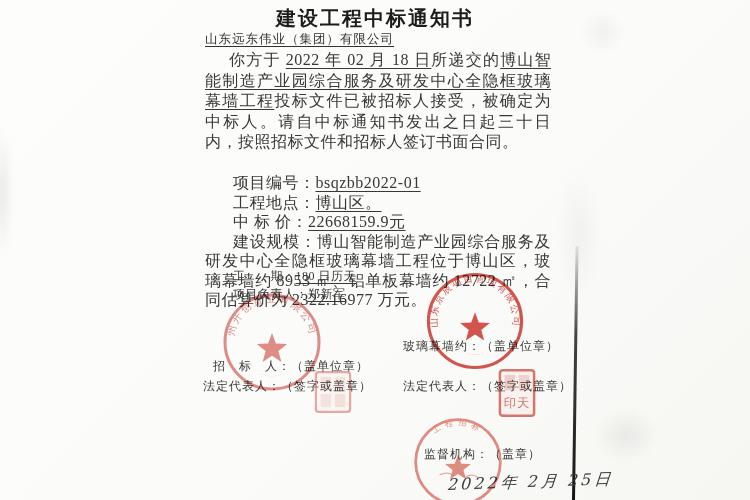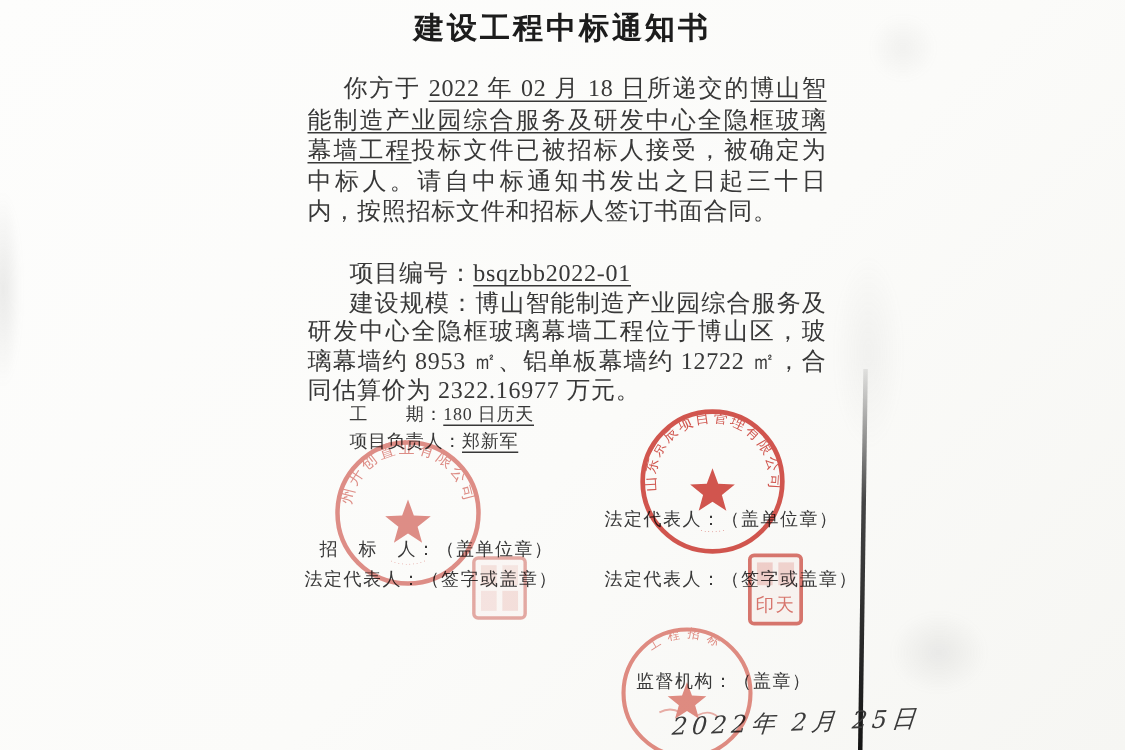--- a/index.html
+++ b/index.html
@@ -62,35 +62,38 @@
 <div class="page">
 
   <div class="abs smudge sm1"></div>
   <div class="abs smudge sm2"></div>
   <div class="abs smudge sm3"></div>
   <div class="abs smudge sm4"></div>
   <div class="abs edge-line"></div>
 
   <div class="abs doc-title">建设工程中标通知书</div>
 
+  <div class="abs recipient">山东远东伟业（集团）有限公司</div>
 
   <div class="abs intro"><span>你方于 </span><span class="u">2022 年 02 月 18 日</span><span>所递交的</span><span class="u">博山智能制造产业园综合服务及研发中心全隐框玻璃幕墙工程</span><span>投标文件已被招标人接受，被确定为中标人。请自中标通知书发出之日起三十日内，按照招标文件和招标人签订书面合同。</span></div>
 
   <div class="abs fields-a">
     <div class="fline"><span>项目编号：</span><span class="u">bsqzbb2022-01</span></div>
+    <div class="fline"><span>工程地点：</span><span class="u">博山区。</span></div>
+    <div class="fline"><span>中 标 价：</span><span class="u">22668159.9元</span></div>
     <div class="fpara"><span>建设规模：</span><span>博山智能制造产业园综合服务及研发中心全隐框玻璃幕墙工程位于博山区，玻璃幕墙约 8953 ㎡、铝单板幕墙约 12722 ㎡，合同估算价为 2322.16977 万元。</span></div>
   </div>
 
   <div class="abs fields-b">
     <div class="fline"><span>工　　期：</span><span class="u">180 日历天</span></div>
     <div class="fline"><span>项目负责人：</span><span class="u">郑新军</span></div>
   </div>
 
   <div class="abs sig sig-bidder">招　标　人：（盖单位章）</div>
-  <div class="abs sig sig-agency">法定代表人：（盖单位章）</div>
+  <div class="abs sig sig-agency">玻璃幕墙约：（盖单位章）</div>
   <div class="abs sig sig-legal-l">法定代表人：（签字或盖章）</div>
   <div class="abs sig sig-legal-r">法定代表人：（签字或盖章）</div>
   <div class="abs sig sig-supervisor">监督机构：（盖章）</div>
   <div class="abs hand-date">2022年 2月 25日</div>
 
   <svg class="abs seal seal-bidder" viewBox="0 0 100 100">
     <defs>
       <path id="arcA" d="M 14,60 A 38,38 0 1 1 86,60" fill="none"></path>
       <path id="arcA2" d="M 22,68 A 31,31 0 0 0 78,68" fill="none"></path>
     </defs>

